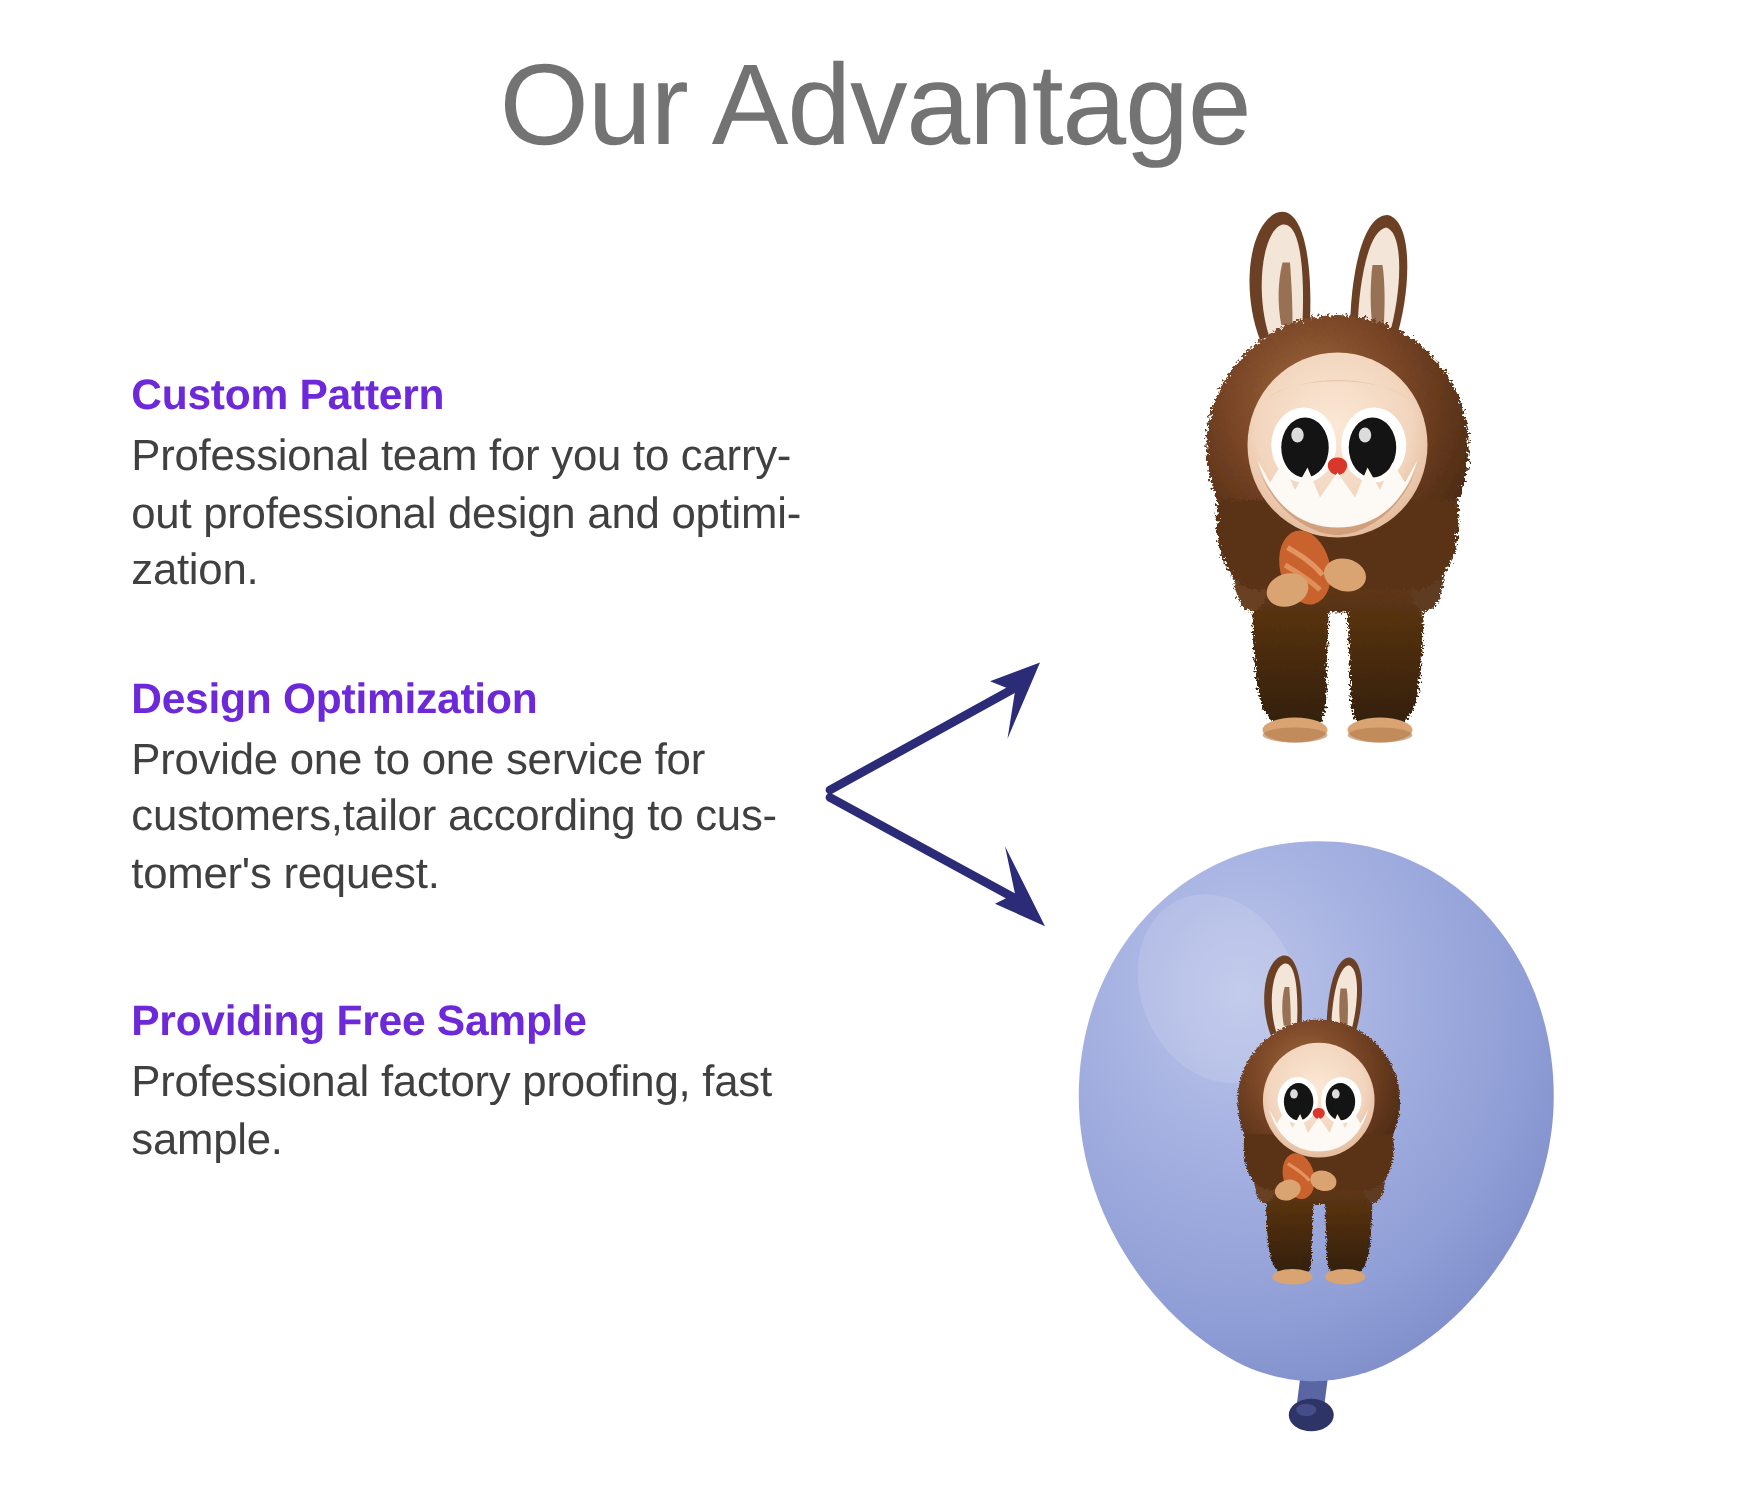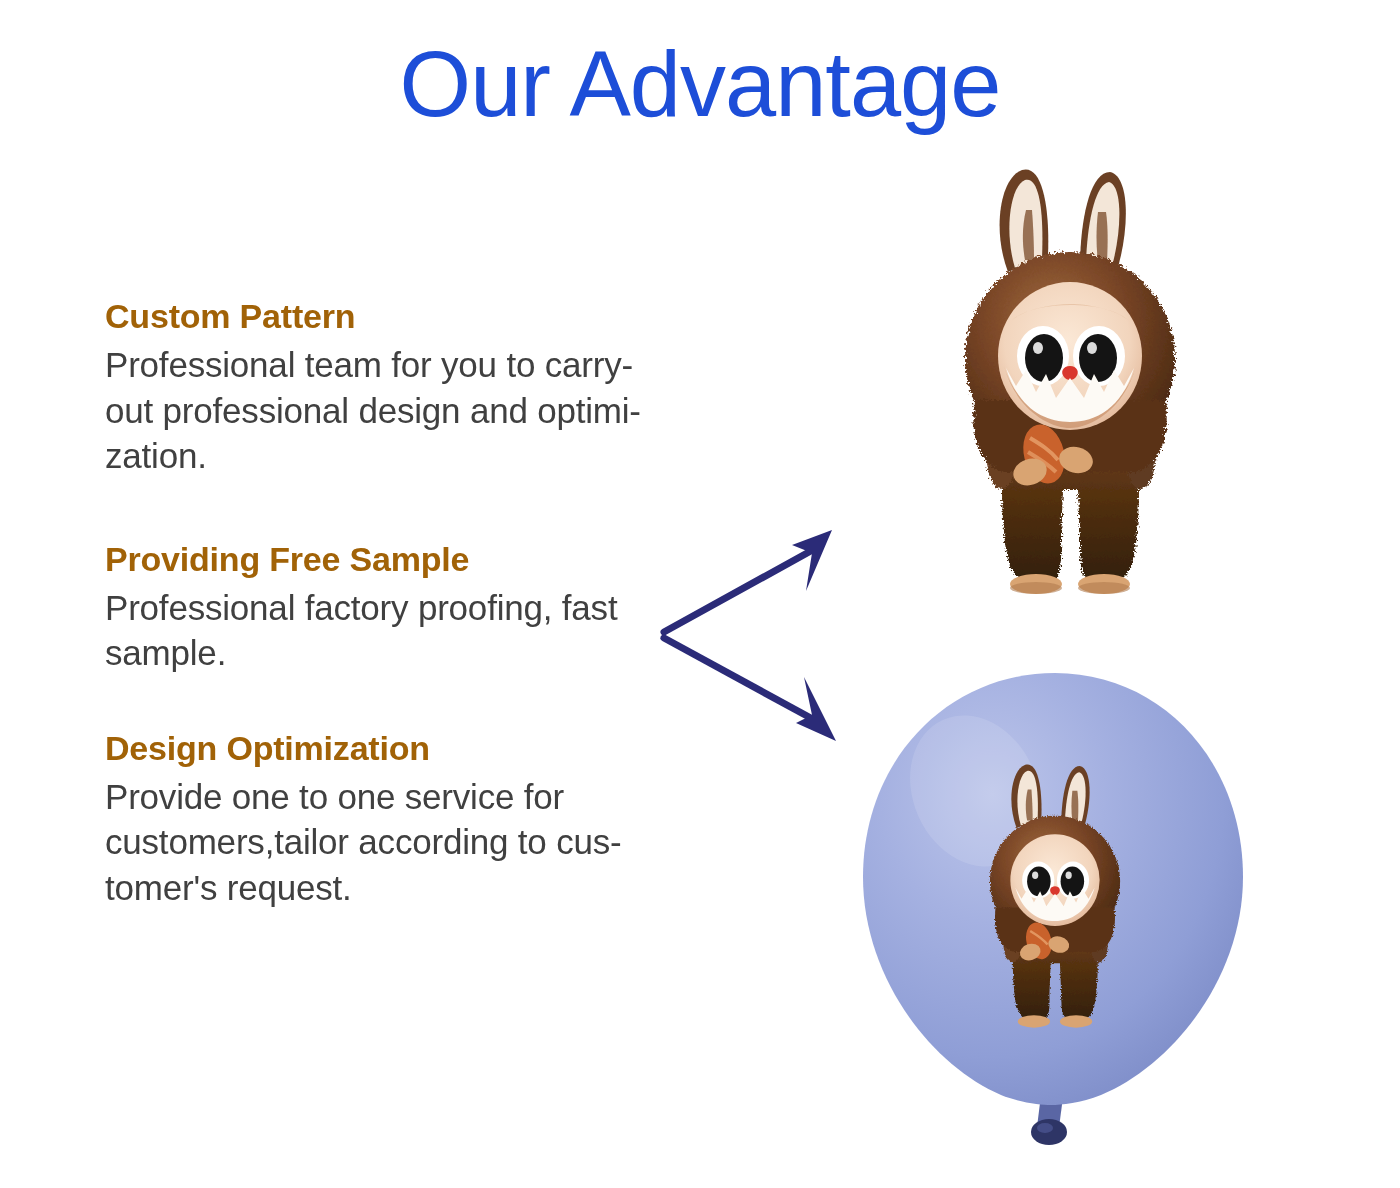--- a/index.html
+++ b/index.html
@@ -21,40 +21,40 @@
   #title {
     position: absolute;
     left: 0;
     top: 36px;
     width: 1400px;
     text-align: center;
     font-family: "Liberation Sans", sans-serif;
     font-size: 92px;
     font-weight: 400;
     letter-spacing: -1px;
-    color: #1d4ed8;
+    color: #737373;
     line-height: 1.05;
     white-space: nowrap;
   }
 
   
   #text-column {
     position: absolute;
     left: 105px;
     top: 296px;
     width: 690px;
   }
   .advantage-block { margin-bottom: 52px; }
   .advantage-block:last-child { margin-bottom: 0; }
 
   .block-heading {
     font-family: "Liberation Sans", sans-serif;
     font-size: 34px;
     font-weight: bold;
-    color: #a16207;
+    color: #6d28d9;
     line-height: 1.18;
     margin: 0 0 6px 0;
     letter-spacing: -0.2px;
   }
   .block-body {
     font-family: "Liberation Sans", sans-serif;
     font-size: 35px;
     font-weight: 400;
     color: #404040;
     line-height: 1.30;
@@ -103,31 +103,31 @@
 
   <div id="text-column">
 
     <div class="advantage-block" id="block-0">
       <p class="block-heading">Custom Pattern</p>
       <p class="block-body">Professional team for you to carry-
 out professional design and optimi-
 zation.</p>
     </div>
 
-    <div class="advantage-block" id="block-2">
-      <p class="block-heading">Providing Free Sample</p>
-      <p class="block-body">Professional factory proofing, fast
-sample.</p>
-    </div>
-
     <div class="advantage-block" id="block-1">
       <p class="block-heading">Design Optimization</p>
       <p class="block-body">Provide one to one service for
 customers,tailor according to cus-
 tomer's request.</p>
+    </div>
+
+    <div class="advantage-block" id="block-2">
+      <p class="block-heading">Providing Free Sample</p>
+      <p class="block-body">Professional factory proofing, fast
+sample.</p>
     </div>
 
   </div>
 
   <svg id="branch-arrow" viewBox="0 0 220 260">
 
     <line x1="24" y1="127" x2="178" y2="42" stroke="#2b2b78" stroke-width="7" stroke-linecap="round"></line>
 
     <line x1="24" y1="133" x2="180" y2="218" stroke="#2b2b78" stroke-width="7" stroke-linecap="round"></line>
 

